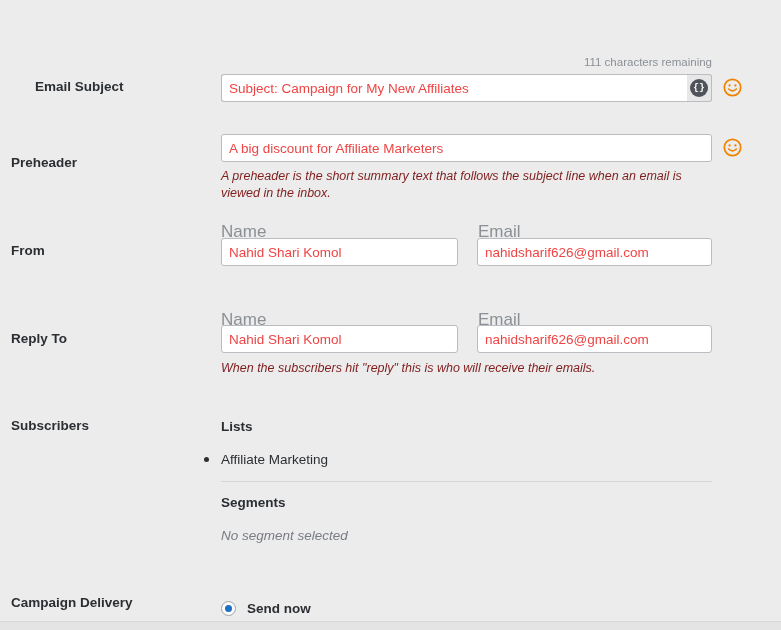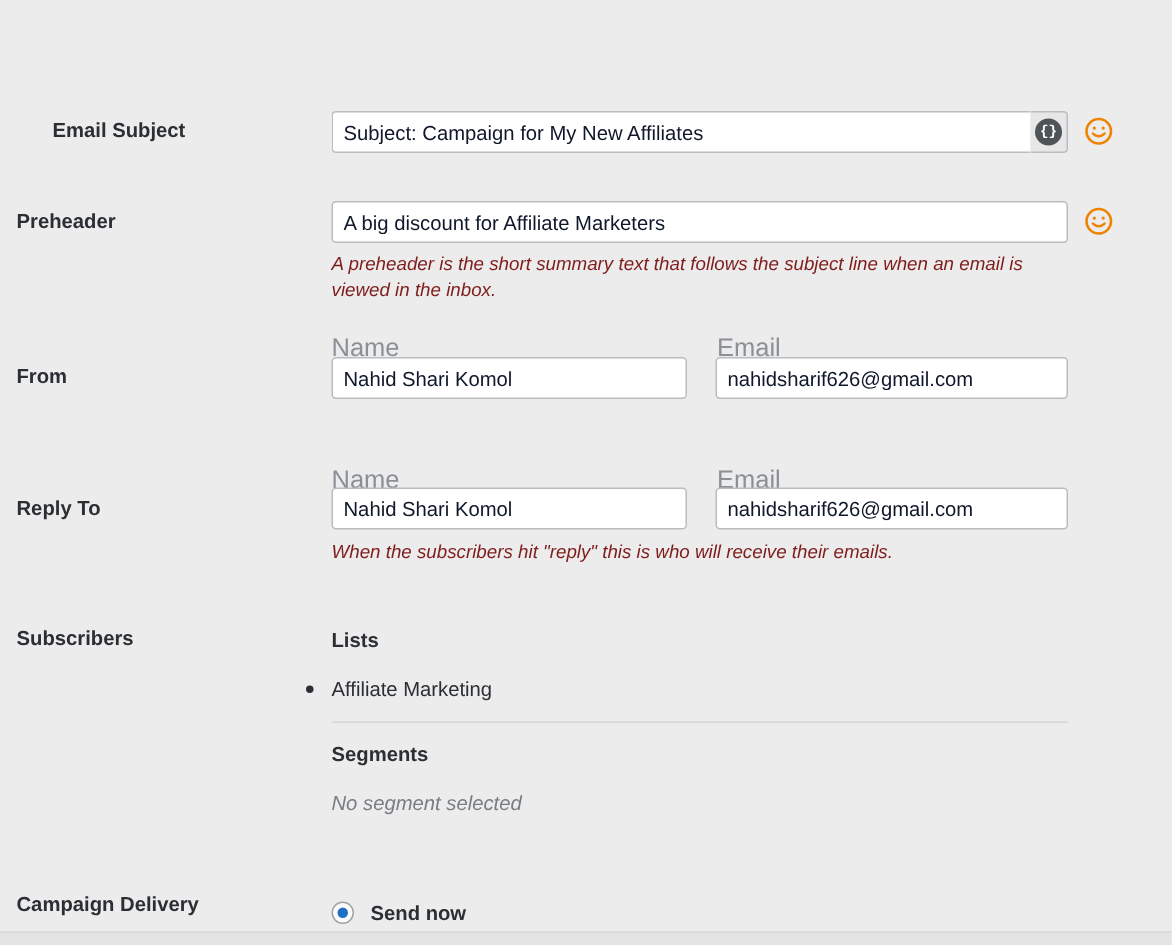--- a/index.html
+++ b/index.html
@@ -59,21 +59,21 @@
 
   
   .txt {
     box-sizing: border-box;
     height: 28px;
     border: 1px solid #b9bcc0;
     border-radius: 3px;
     background: #ffffff;
     font-family: "Liberation Sans", sans-serif;
     font-size: 13.5px;
-    color: #0f172a;
+    color: #ef4444;
     padding: 0 7px;
     outline: none;
     line-height: 26px;
   }
 
   
   .chars-remaining {
     position: absolute;
     left: 221px;
     top: 56px;
@@ -244,41 +244,42 @@
 </head>
 <body>
 
 <div class="page">
 
 
   <div class="row" style="top:0;height:110px;">
 
     <div class="row-label" style="top:79px;padding-left:24px;">Email Subject</div>
 
+    <div class="chars-remaining">111 characters remaining</div>
 
     <div class="subject-group">
       <input class="txt subject-input" type="text" value="Subject: Campaign for My New Affiliates" style="">
       <div class="merge-addon">
         <span class="merge-circle">{}</span>
       </div>
     </div>
 
     <div class="emoji-btn" style="left:723px;top:78px;">
       <svg width="19" height="19" viewBox="0 0 20 20" aria-hidden="true">
         <circle cx="10" cy="10" r="8.6" fill="none" stroke="#ef8200" stroke-width="1.8"></circle>
         <circle cx="6.9" cy="7.8" r="1.15" fill="#ef8200"></circle>
         <circle cx="13.1" cy="7.8" r="1.15" fill="#ef8200"></circle>
         <path d="M5.9 11.6 Q10 15.4 14.1 11.6" fill="none" stroke="#ef8200" stroke-width="1.7" stroke-linecap="round"></path>
       </svg>
     </div>
   </div>
 
   <div class="row" style="top:0;height:90px;">
 
-    <div class="row-label" style="top:140px;">Preheader</div>
+    <div class="row-label" style="top:155px;">Preheader</div>
 
     <input class="txt field-col" type="text" style="top: 134px; width: 491px;" value="A big discount for Affiliate Marketers">
 
     <div class="emoji-btn" style="left:723px;top:138px;">
       <svg width="19" height="19" viewBox="0 0 20 20" aria-hidden="true">
         <circle cx="10" cy="10" r="8.6" fill="none" stroke="#ef8200" stroke-width="1.8"></circle>
         <circle cx="6.9" cy="7.8" r="1.15" fill="#ef8200"></circle>
         <circle cx="13.1" cy="7.8" r="1.15" fill="#ef8200"></circle>
         <path d="M5.9 11.6 Q10 15.4 14.1 11.6" fill="none" stroke="#ef8200" stroke-width="1.7" stroke-linecap="round"></path>
       </svg>

